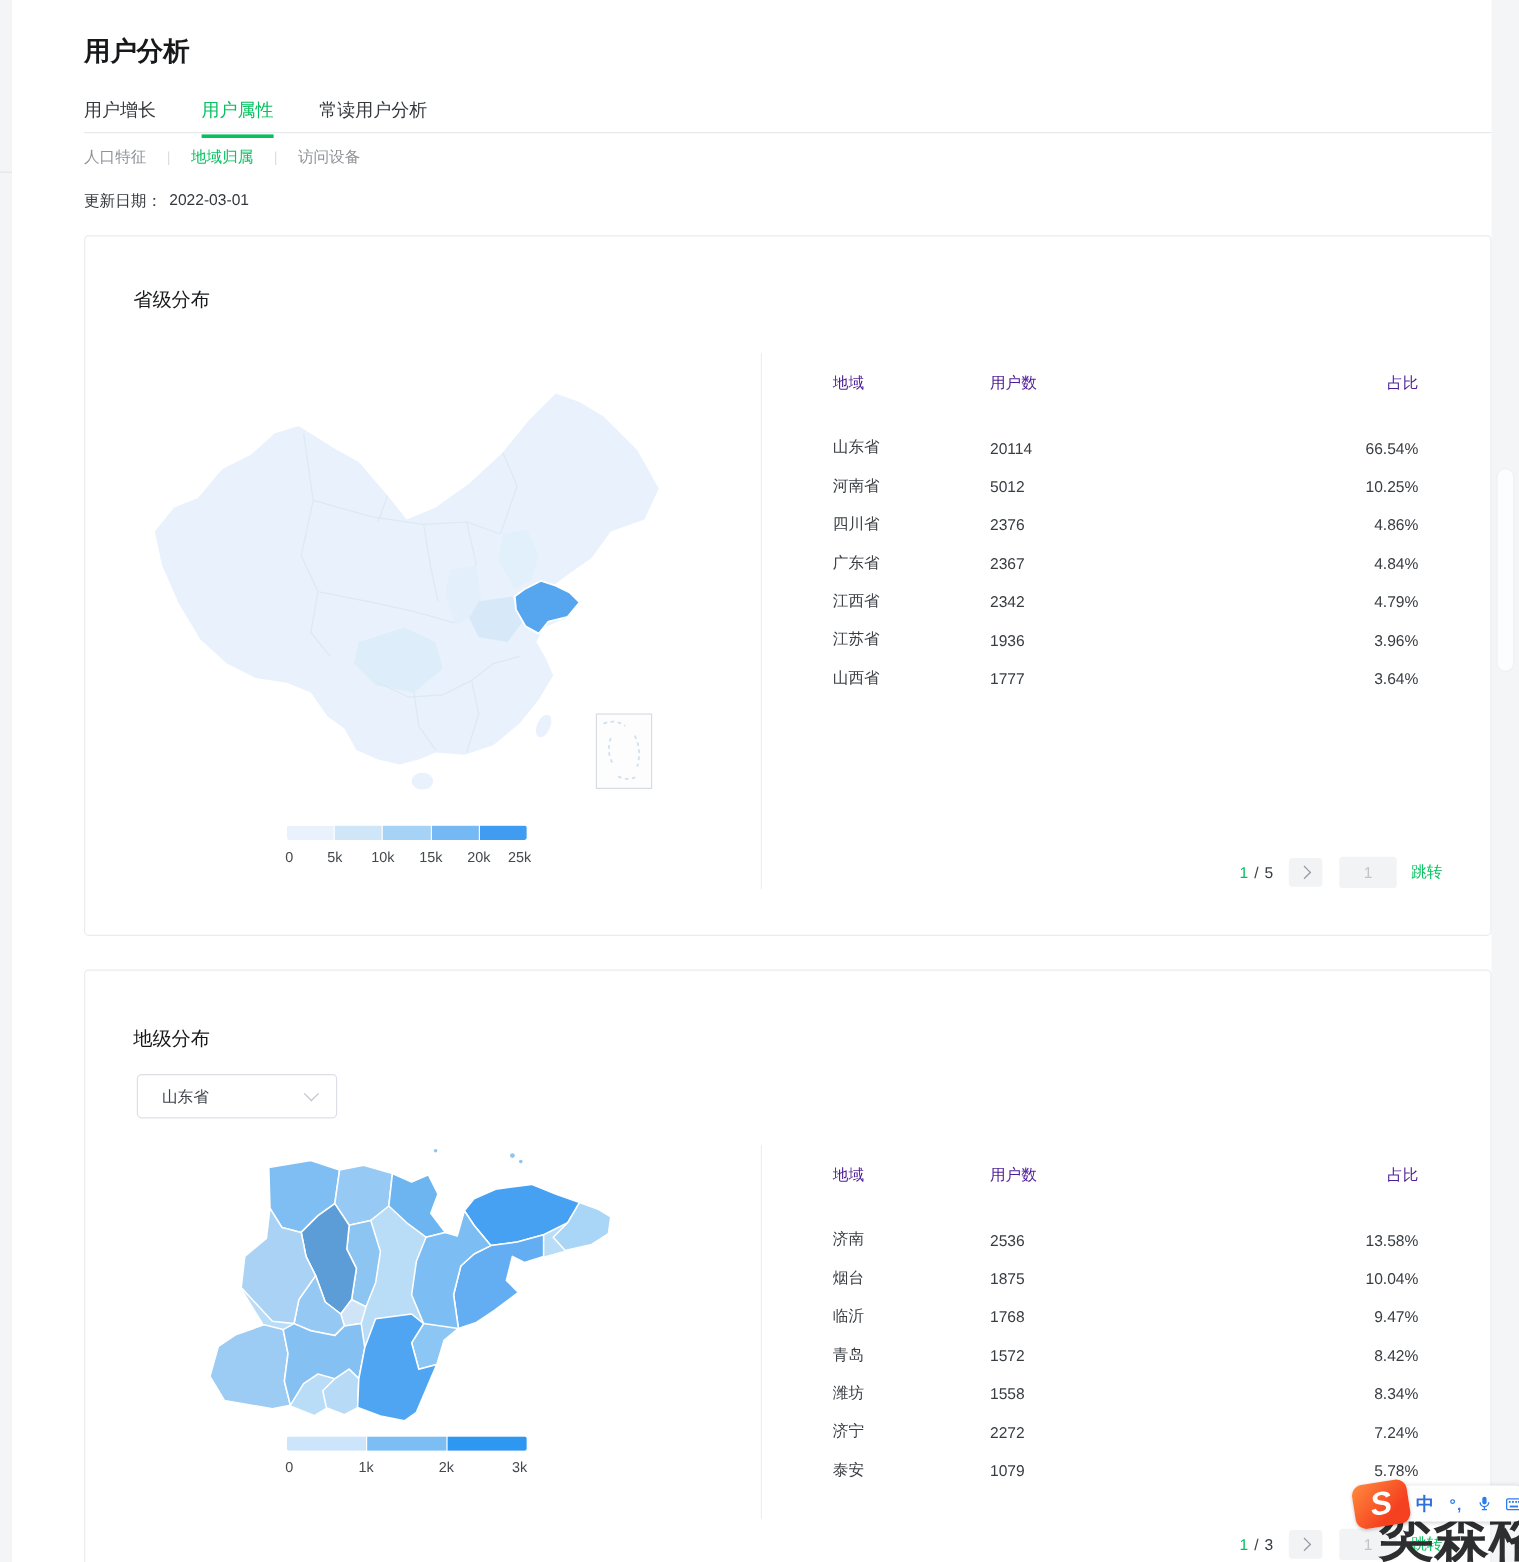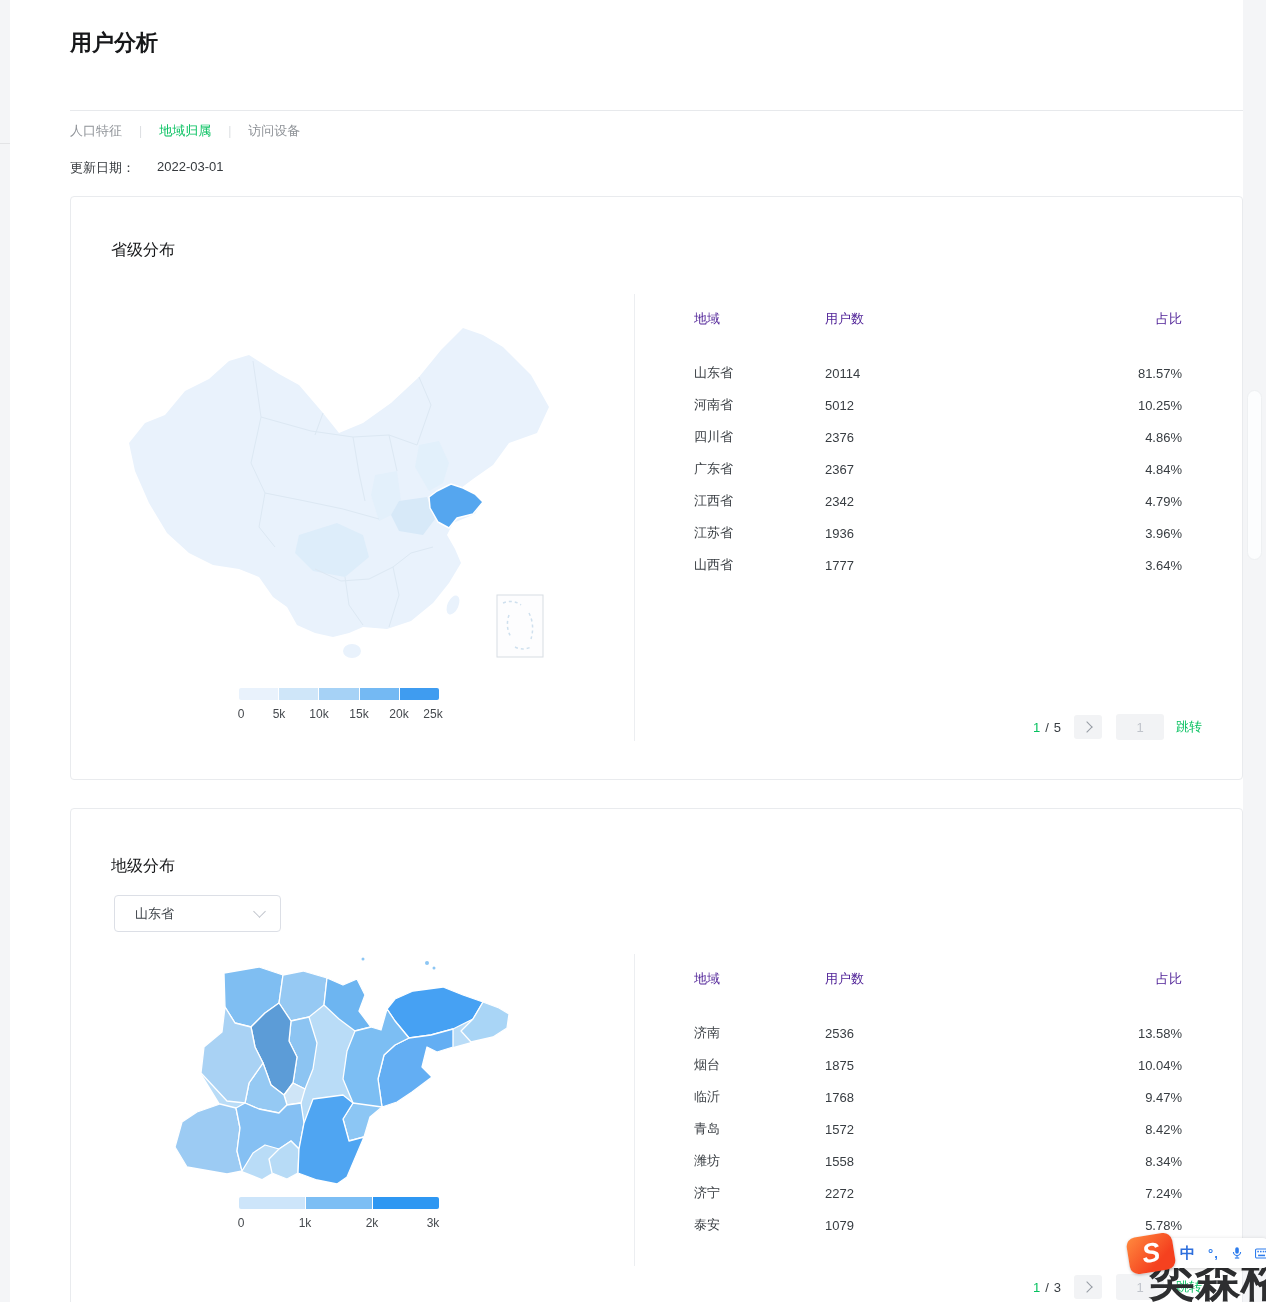--- a/index.html
+++ b/index.html
@@ -15,21 +15,21 @@
   .page-title{position:absolute;left:70px;top:28px;font-size:22px;font-weight:600;color:#17181a;}
   .tabs{position:absolute;left:70px;top:83px;display:flex;gap:38px;}
   .tab{font-size:15px;color:#35393d;padding-bottom:12px;position:relative;cursor:pointer;}
   .tab.active{color:#07c160;}
   .tab.active::after{content:"";position:absolute;left:0;right:0;bottom:-1px;height:3px;background:#07c160;}
   .tabline{position:absolute;left:70px;right:23px;top:110px;height:1px;background:#e7e9ec;}
   .subtabs{position:absolute;left:70px;top:122px;display:flex;align-items:center;gap:17px;font-size:13px;}
   .subtab{color:#8f9398;cursor:pointer;}
   .subtab.active{color:#07c160;}
   .subtab-sep{color:#dcdee1;font-size:12px;}
-  .update-row{position:absolute;left:70px;top:159px;font-size:13px;color:#35393d;display:flex;gap:22px;}
+  .update-row{position:absolute;left:70px;top:159px;font-size:13px;color:#35393d;display:flex;gap:6px;}
   
   .card{position:absolute;left:70px;width:1173px;background:#fff;border:1px solid #e9ebee;border-radius:4px;box-sizing:border-box;}
   #card-province{top:196px;height:584px;}
   #card-city{top:808px;height:540px;}
   .card-title{position:absolute;left:40px;font-size:16px;color:#17181a;font-weight:400;}
   #card-province .card-title{top:30px;}
   #card-city .card-title{top:34px;}
   .map-svg{position:absolute;}
   #china-map{left:30px;top:98px;width:480px;height:380px;}
   #shandong-map{left:70px;top:142px;width:420px;height:260px;}
@@ -83,20 +83,25 @@
 
   <div class="gutter left">
       <div class="gutter-line"></div>
     </div>
   <div class="gutter right">
       <div class="scroll-thumb"></div>
     </div>
 
   <div class="page-title">用户分析</div>
 
+  <div class="tabs">
+    <div class="tab">用户增长</div>
+    <div class="tab active">用户属性</div>
+    <div class="tab">常读用户分析</div>
+  </div>
   <div class="tabline"></div>
 
   <div class="subtabs">
     <span class="subtab">人口特征</span>
     <span class="subtab-sep">|</span>
     <span class="subtab active">地域归属</span>
     <span class="subtab-sep">|</span>
     <span class="subtab">访问设备</span>
   </div>
 
@@ -163,21 +168,21 @@
     <div class="table-col">
       <div class="thead">
         <span class="c1">地域</span>
         <span class="c2">用户数</span>
         <span class="c3">占比</span>
       </div>
       <div class="tbody">
         <div class="trow">
             <span class="c1">山东省</span>
             <span class="c2">20114</span>
-            <span class="c3">81.57%</span>
+            <span class="c3">66.54%</span>
           </div>
         <div class="trow">
             <span class="c1">河南省</span>
             <span class="c2">5012</span>
             <span class="c3">10.25%</span>
           </div>
         <div class="trow">
             <span class="c1">四川省</span>
             <span class="c2">2376</span>
             <span class="c3">4.86%</span>

